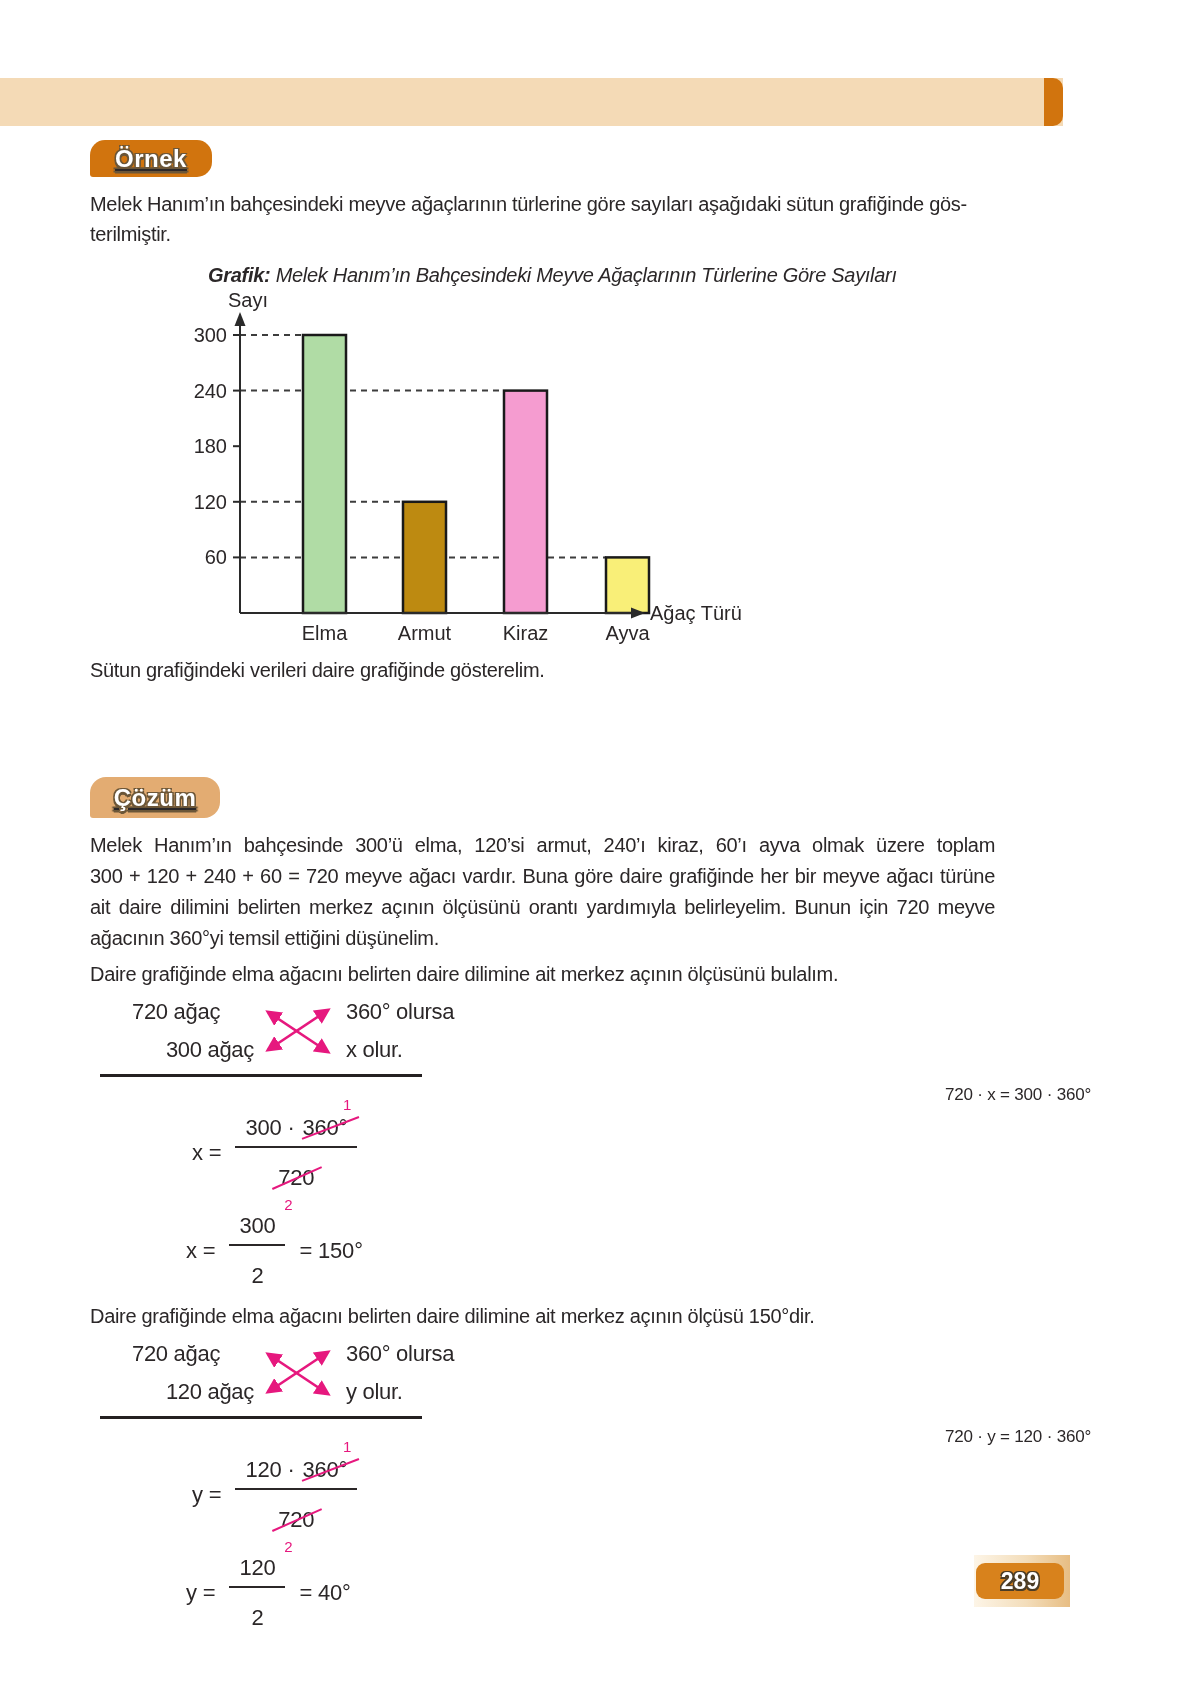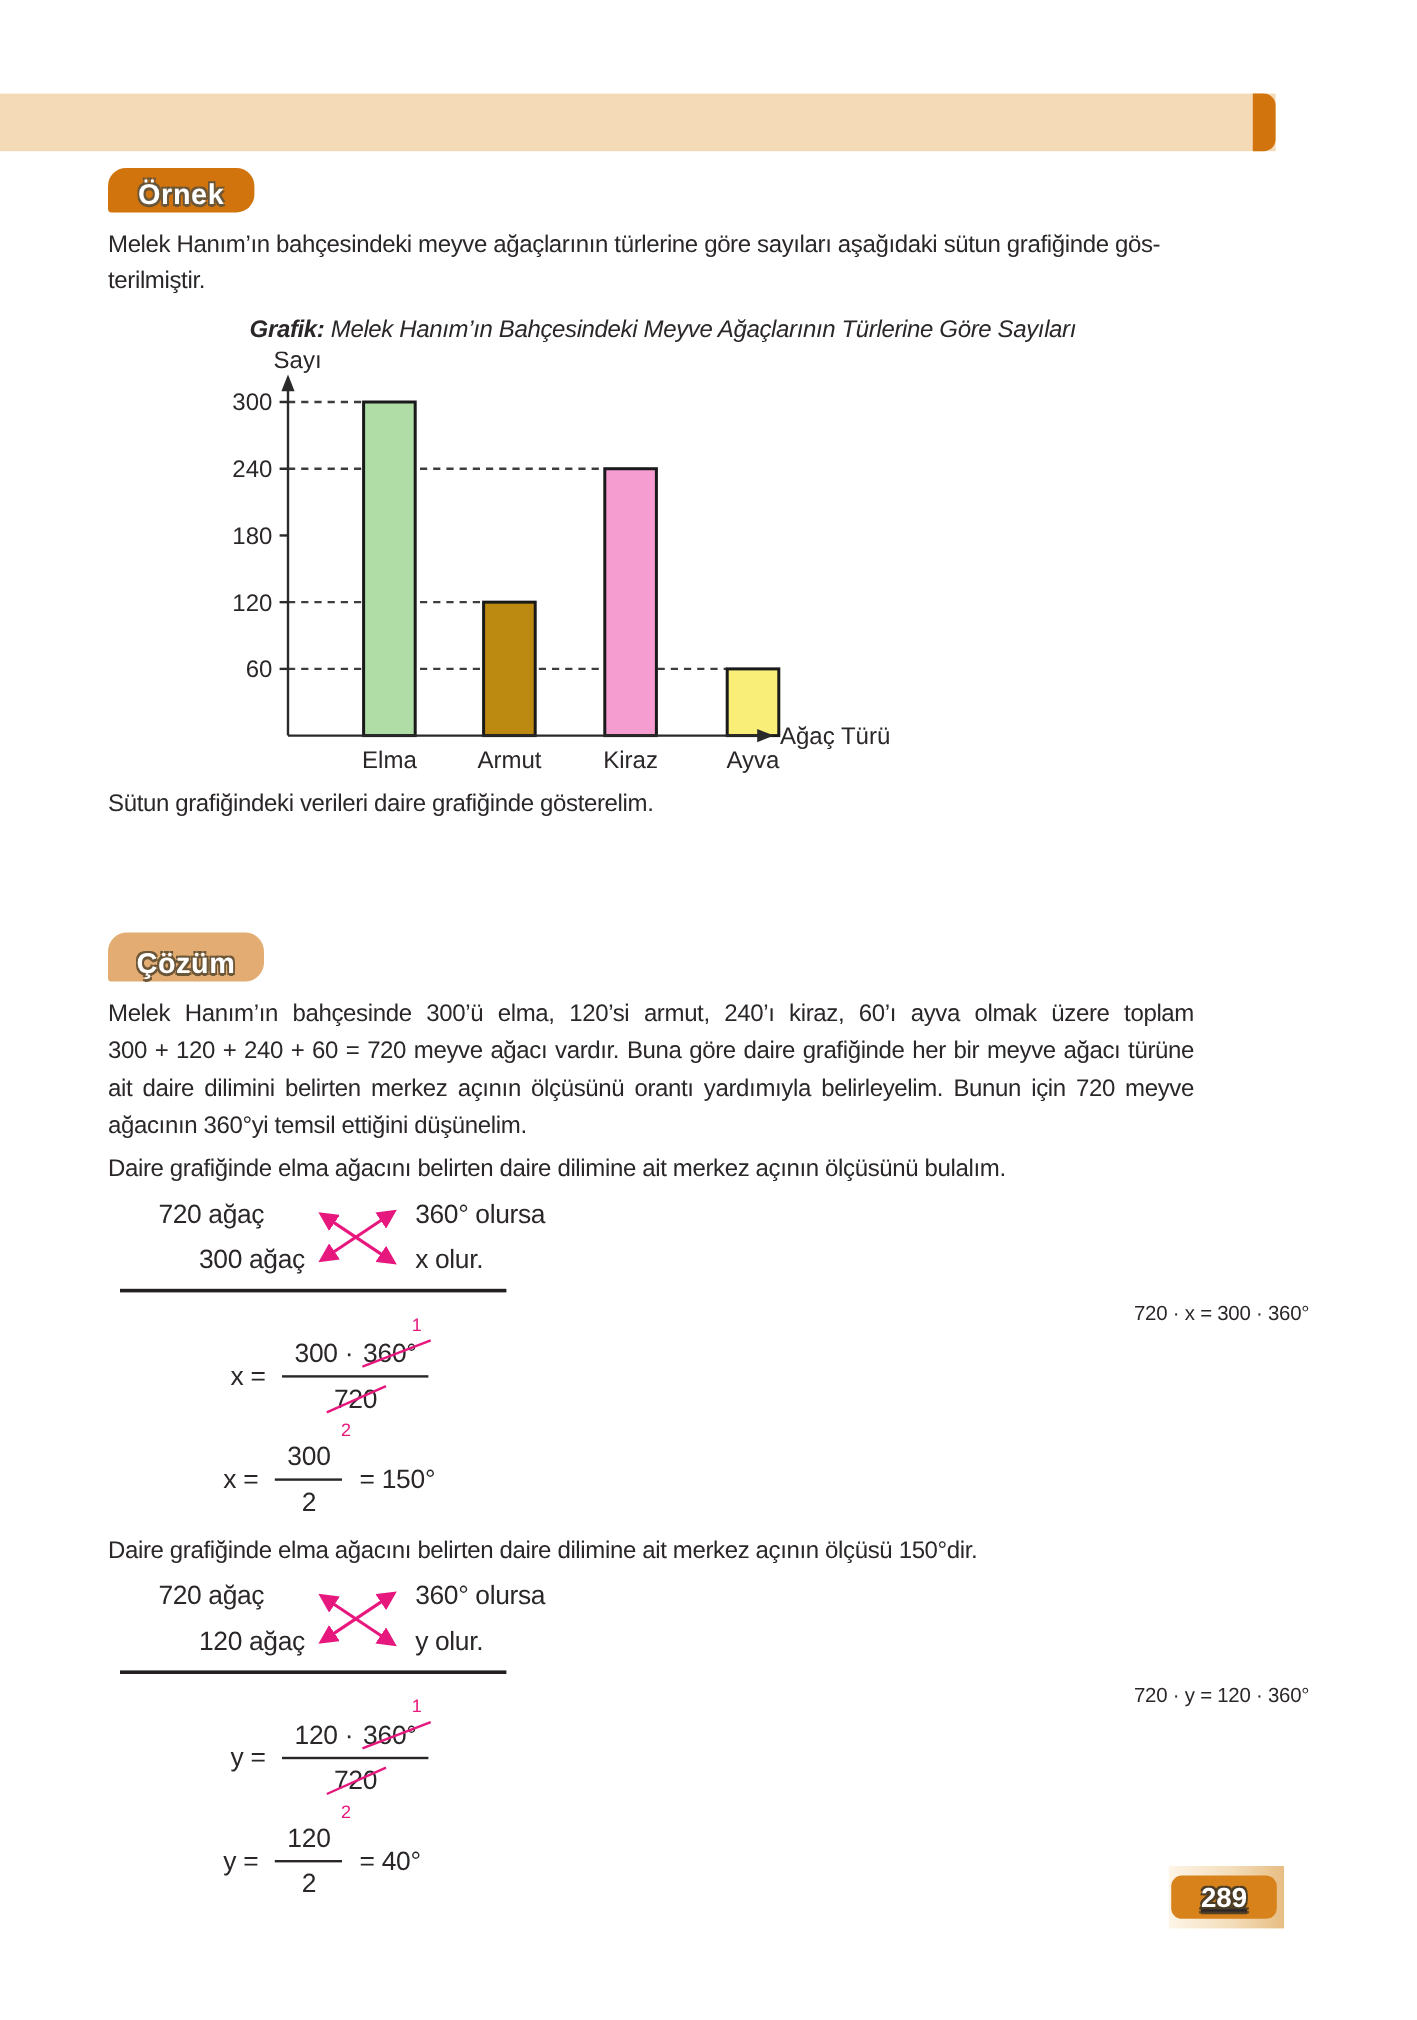--- a/index.html
+++ b/index.html
@@ -7,21 +7,21 @@
         font-family:"Liberation Sans",sans-serif;color:#2b2728;}
 
   
   .top-strip{position:absolute;left:0;top:78px;width:1063px;height:48px;background:#f4dab6;}
   .strip-cap{position:absolute;right:0;top:0;width:19px;height:48px;background:#d1740e;
              border-radius:0 10px 10px 0;}
 
   .content{position:absolute;left:90px;top:140px;width:1001px;}
 
   
-  .badge{display:flex;align-items:flex-end;justify-content:center;}
+  .badge{display:flex;align-items:center;justify-content:center;text-decoration:underline;}
   .badge-ornek{width:122px;height:37px;background:#d1740e;border-radius:15px 15px 15px 3px;}
   .badge-cozum{width:130px;height:41px;background:#e3ac72;border-radius:16px 16px 16px 3px;margin-top:92px;}
   .badge-text{font-size:24px;font-weight:bold;color:#fff;letter-spacing:.5px;
     text-shadow:-1.5px -1.5px 0 #6b5638,1.5px -1.5px 0 #6b5638,-1.5px 1.5px 0 #6b5638,
                  1.5px 1.5px 0 #6b5638,0 2.5px 0 #6b5638;}
 
   .bodyline{margin:0;font-size:20px;line-height:30px;letter-spacing:-0.3px;}
   .intro1{margin-top:12px;}
   .after-chart{margin-top:0;}
 
@@ -53,36 +53,36 @@
   .cross{grid-area:1/2/3/3;}
   .prop-rule{width:322px;border-top:3px solid #242021;margin-top:5px;}
 
   .eqline{margin-left:43px;margin-top:8px;font-size:17px;letter-spacing:-0.2px;text-align:right;}
 
   .fracline{margin-left:102px;margin-top:10px;margin-bottom:22px;display:flex;align-items:center;gap:14px;
             font-size:22px;letter-spacing:-0.2px;}
   .fracline.result{margin-left:96px;margin-top:4px;margin-bottom:0;}
   .frac{display:inline-flex;flex-direction:column;align-items:center;}
   .frac .num{display:block;text-align:center;border-bottom:2px solid #2b2728;padding:0 10px 5px;}
-  .frac .den{display:block;text-align:right;padding-top:5px;}
+  .frac .den{display:block;text-align:right;padding-top:17px;}
 
   .cancelU{position:relative;display:inline-block;margin-left:8px;}
   .cancelU::after{content:"";position:absolute;left:-3px;top:48%;width:calc(100% + 16px);
                   border-top:2.6px solid #e6187e;transform:rotate(-21deg);}
   .cancelU .sup{position:absolute;top:-19px;right:-4px;font-size:15px;color:#e6187e;}
   .cancelD{position:relative;display:inline-block;}
   .cancelD::after{content:"";position:absolute;left:-8px;top:48%;width:calc(100% + 18px);
                   border-top:2.6px solid #e6187e;transform:rotate(-24deg);}
   .cancelD .sub{position:absolute;bottom:-22px;left:6px;font-size:15px;color:#e6187e;}
 
   
   .pagenum{position:absolute;right:111px;bottom:76px;width:96px;height:52px;
            background:linear-gradient(90deg,#fdf5e7 0%,#f3ddba 55%,#e7bd83 100%);}
   .pn-badge{position:absolute;left:2px;top:8px;width:88px;height:36px;background:#d8821c;
-            border-radius:9px;display:flex;align-items:center;justify-content:center;text-decoration:underline;}
+            border-radius:9px;display:flex;align-items:center;justify-content:center;}
   .pn-text{font-size:23px;font-weight:bold;color:#fff;
     text-shadow:-1.5px -1.5px 0 #4c3d26,1.5px -1.5px 0 #4c3d26,-1.5px 1.5px 0 #4c3d26,
                  1.5px 1.5px 0 #4c3d26,0 2px 0 #4c3d26;}
 </style>
 </head>
 <body>
 
 <div class="page">
 
   <div class="top-strip">

